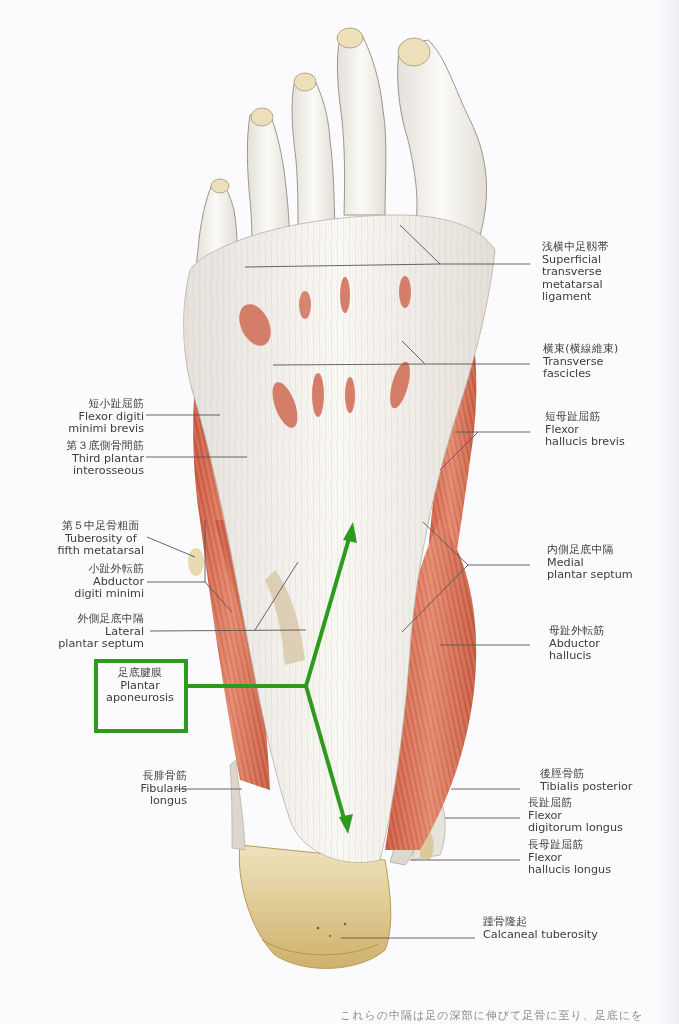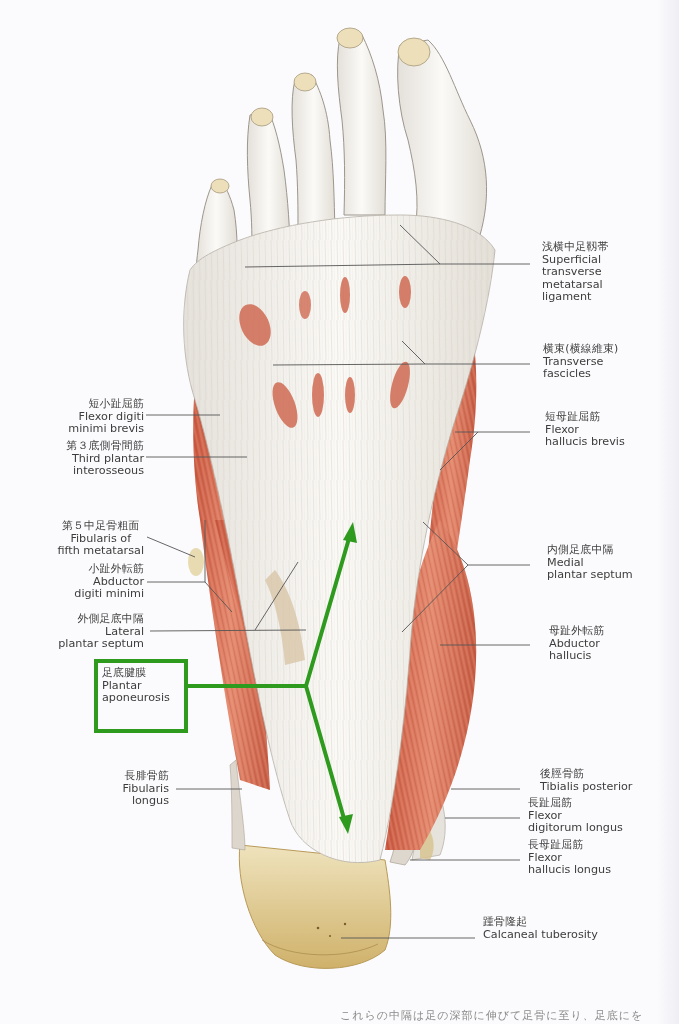--- a/index.html
+++ b/index.html
@@ -24,21 +24,21 @@
   }
   .label .jp { font-size: 10.8px; letter-spacing: 0.3px; }
   .label.right { text-align: right; }
   .label.left { text-align: left; }
   .green-box {
     position: absolute;
     left: 94px; top: 659px; width: 86px; height: 66px;
     border: 4px solid #2e9a1e;
     background: transparent;
   }
-  .green-box .label { position: static; text-align: left; padding: 4px 6px 0 4px; }
+  .green-box .label { position: static; text-align: center; padding: 4px 6px 0 4px; }
   .footer-text {
     position: absolute; left: 340px; top: 1008px;
     font-size: 11px; color: #8a8a8a; letter-spacing: 1px;
     white-space: nowrap; overflow: hidden; width: 339px; height: 16px;
     filter: blur(0.6px);
   }
 </style>
 </head>
 <body>
 
@@ -225,34 +225,34 @@
   <div>Flexor digiti</div>
   <div>minimi brevis</div>
 </div>
 <div class="label right" style="right:535px; top:440px;margin-left:17px;">
   <div class="jp">第３底側骨間筋</div>
   <div>Third plantar</div>
   <div>interosseous</div>
 </div>
 <div class="label right" style="right:535px; top:520px;text-align:center;">
   <div class="jp">第５中足骨粗面</div>
-  <div>Fibularis of</div>
+  <div>Tuberosity of</div>
   <div>fifth metatarsal</div>
 </div>
 <div class="label right" style="right:535px; top:563px;">
   <div class="jp">小趾外転筋</div>
   <div>Abductor</div>
   <div>digiti minimi</div>
 </div>
 <div class="label right" style="right:535px; top:613px;">
   <div class="jp">外側足底中隔</div>
   <div>Lateral</div>
   <div>plantar septum</div>
 </div>
-<div class="label right" style="right:510px; top:770px;">
+<div class="label right" style="right:492px; top:770px;">
   <div class="jp">長腓骨筋</div>
   <div>Fibularis</div>
   <div>longus</div>
 </div>
 
 <div class="green-box">
   <div class="label">
     <div class="jp">足底腱膜</div>
     <div>Plantar</div>
     <div>aponeurosis</div>

